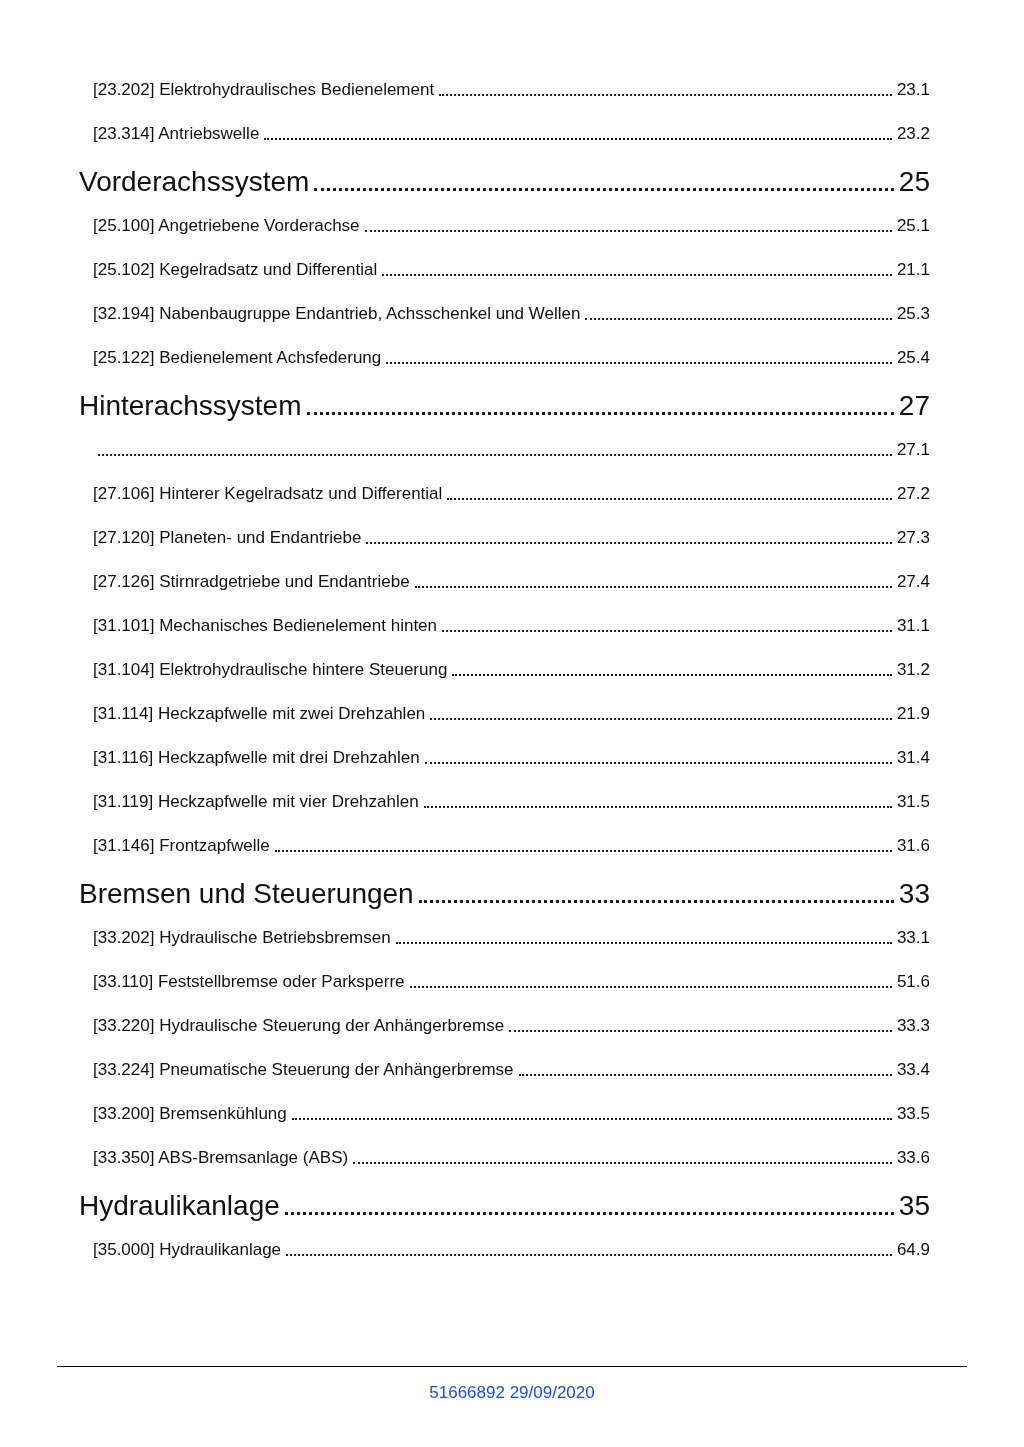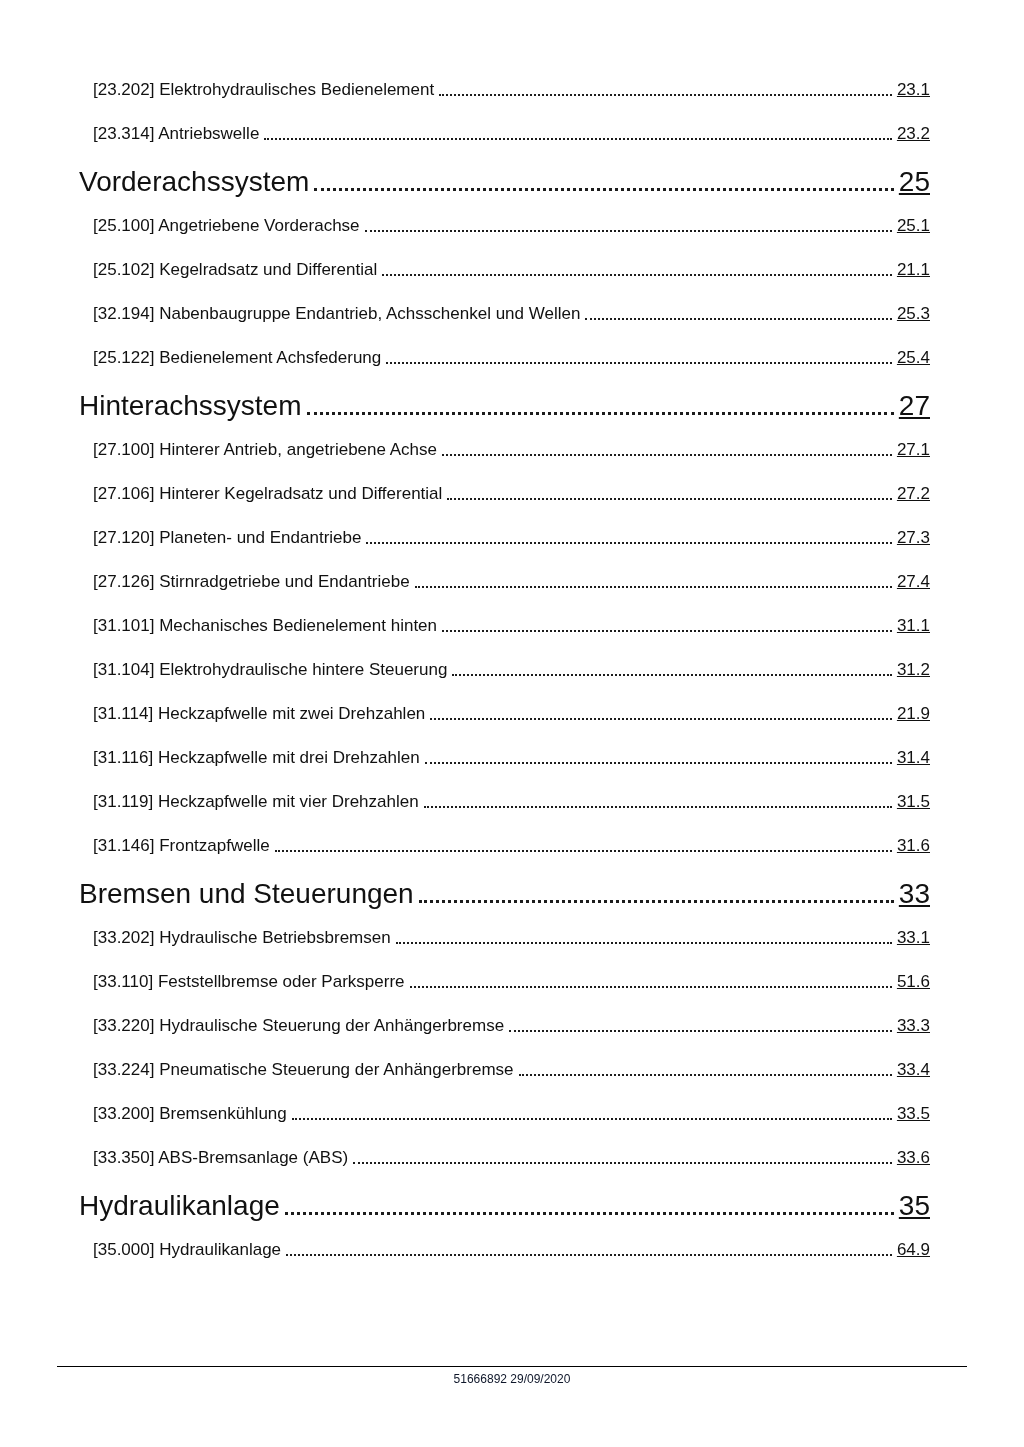--- a/index.html
+++ b/index.html
@@ -53,32 +53,31 @@
     border-bottom: 2.5px dotted #1c1c1c;
     margin-bottom: 4px;
   }
   .toc-row.section .toc-dots {
     border-bottom: 3.5px dotted #1c1c1c;
     margin-bottom: 5px;
   }
   .toc-page {
     flex: 0 0 auto;
     text-align: center;
-    text-decoration: underline;
   }
   .footer {
     position: absolute;
     left: 57px;
     right: 57px;
     top: 1366px;
     border-top: 1.5px solid #000000;
     text-align: center;
-    padding-top: 5px;
-    font-size: 12px;
-    color: #0f172a;
+    padding-top: 16px;
+    font-size: 17px;
+    color: #1d4ed8;
   }
 </style>
 </head>
 <body>
 
 <div class="page">
 
   <div class="toc" id="toc">
   <div class="toc-row item">
     <span class="toc-label">[23.202] Elektrohydraulisches Bedienelement</span>
@@ -122,21 +121,20 @@
     <span class="toc-page">25.4</span>
   </div>
 
   <div class="toc-row section">
     <span class="toc-label">Hinterachssystem</span>
     <span class="toc-dots"></span>
     <span class="toc-page">27</span>
   </div>
 
   <div class="toc-row item">
-    <span class="toc-label">[27.100] Hinterer Antrieb, angetriebene Achse</span>
     <span class="toc-dots"></span>
     <span class="toc-page">27.1</span>
   </div>
 
   <div class="toc-row item">
     <span class="toc-label">[27.106] Hinterer Kegelradsatz und Differential</span>
     <span class="toc-dots"></span>
     <span class="toc-page">27.2</span>
   </div>
 

